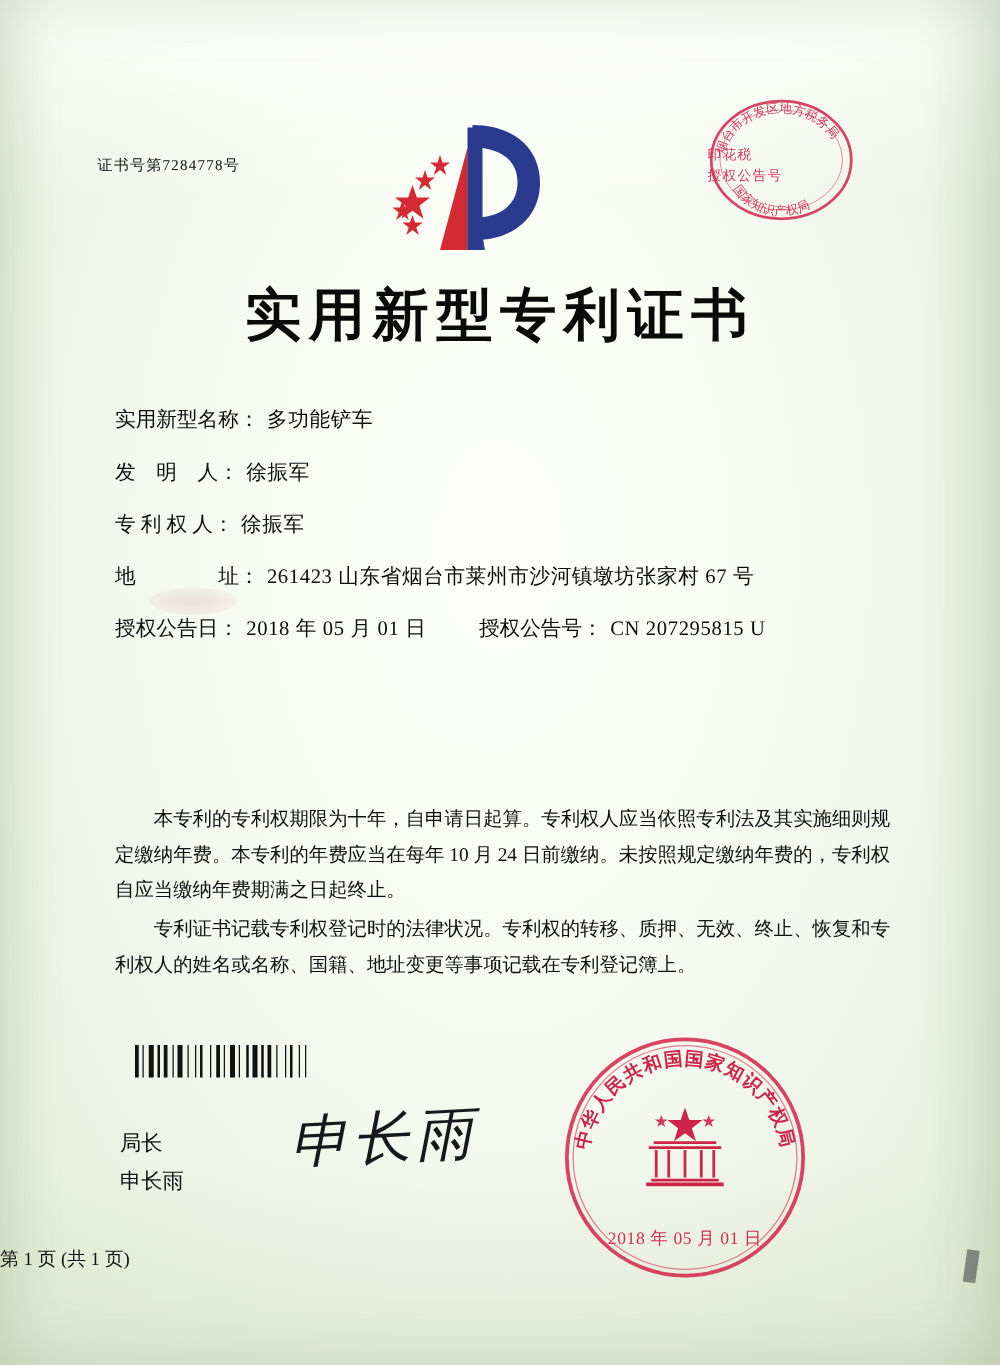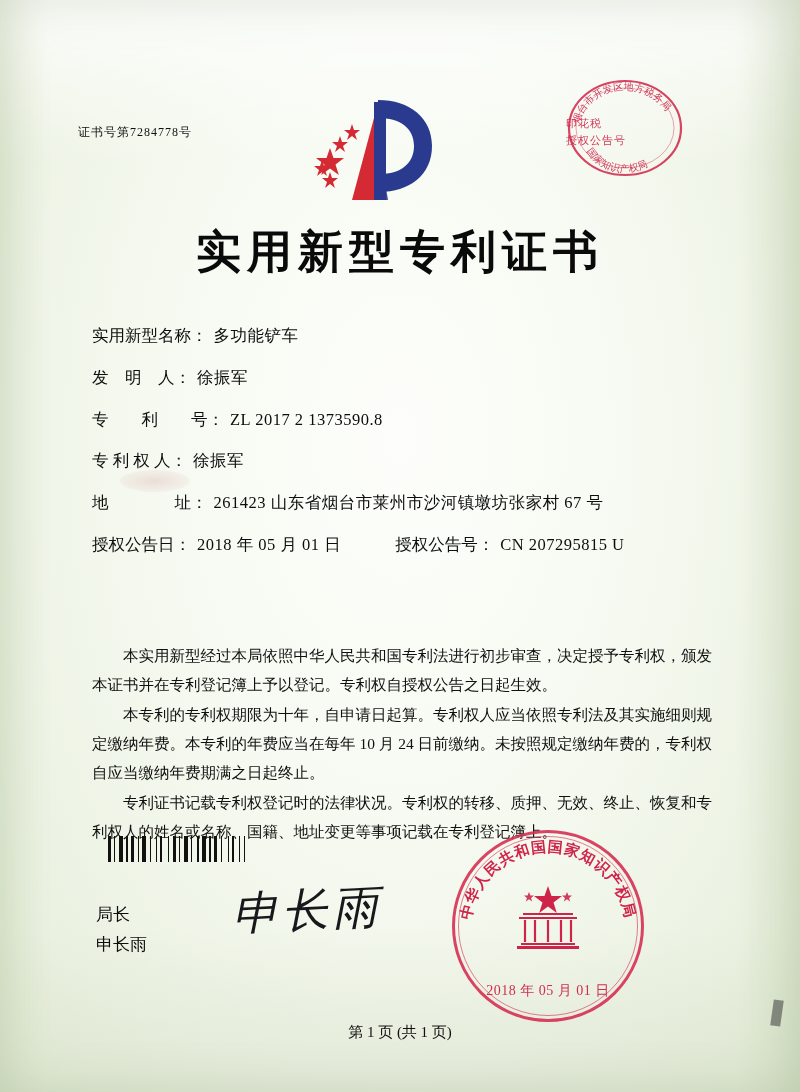--- a/index.html
+++ b/index.html
@@ -111,21 +111,21 @@
   .field-label {
     white-space: pre;
     flex: 0 0 auto;
     text-align: center;
   }
   .field-value {
     margin-left: 6px;
     letter-spacing: 0.5px;
   }
   .field-row.two-col .col2 {
-    margin-left: 54px;
+    margin-left: 42px;
   }
 
   
   .body-text {
     position: absolute;
     left: 92px;
     top: 642px;
     width: 620px;
     font-size: 15.5px;
     line-height: 1.85;
@@ -225,24 +225,22 @@
     font-family: "Liberation Serif", serif;
     font-weight: bold;
     letter-spacing: 1px;
   }
 
   .footer {
     position: absolute;
     left: 0;
     right: 0;
     top: 998px;
-    text-align: center;
     font-size: 15px;
     color: #111;
-    margin-top: 25px;
   }
   .corner-mark {
     position: absolute;
     right: 18px;
     top: 1000px;
     width: 10px;
     height: 26px;
     background: rgba(60,60,60,0.55);
     transform: rotate(8deg);
   }
@@ -303,24 +301,20 @@
     <div class="field-row">
       <span class="field-label">实用新型名称：</span>
       <span class="field-value">多功能铲车</span>
     </div>
 
     <div class="field-row">
       <span class="field-label">发　明　人：</span>
       <span class="field-value">徐振军</span>
     </div>
 
-    <div class="field-row">
-      <span class="field-label">专　　利　　号：</span>
-      <span class="field-value">ZL 2017 2 1373590.8</span>
-    </div>
 
 
     <div class="field-row">
       <span class="field-label">专 利 权 人：</span>
       <span class="field-value">徐振军</span>
     </div>
 
     <div class="field-row">
       <span class="field-label">地　　　　址：</span>
       <span class="field-value">261423  山东省烟台市莱州市沙河镇墩坊张家村 67 号</span>
@@ -328,21 +322,20 @@
 
     <div class="field-row two-col">
       <span class="field-label">授权公告日：</span>
       <span class="field-value">2018 年 05 月 01 日</span>
       <span class="field-label col2">授权公告号：</span>
       <span class="field-value">CN 207295815 U</span>
     </div>
   </div>
 
   <div class="body-text">
-    <p>本实用新型经过本局依照中华人民共和国专利法进行初步审查，决定授予专利权，颁发本证书并在专利登记簿上予以登记。专利权自授权公告之日起生效。</p>
     <p>本专利的专利权期限为十年，自申请日起算。专利权人应当依照专利法及其实施细则规定缴纳年费。本专利的年费应当在每年 10 月 24 日前缴纳。未按照规定缴纳年费的，专利权自应当缴纳年费期满之日起终止。</p>
     <p>专利证书记载专利权登记时的法律状况。专利权的转移、质押、无效、终止、恢复和专利权人的姓名或名称、国籍、地址变更等事项记载在专利登记簿上。</p>
   </div>
 
   <div class="barcode" id="barcode"><span style="width: 3px; background: rgb(17, 17, 17);"></span><span style="width: 1px; background: transparent;"></span><span style="width: 1px; background: rgb(17, 17, 17);"></span><span style="width: 2px; background: transparent;"></span><span style="width: 4px; background: rgb(17, 17, 17);"></span><span style="width: 1px; background: transparent;"></span><span style="width: 2px; background: rgb(17, 17, 17);"></span><span style="width: 1px; background: transparent;"></span><span style="width: 3px; background: rgb(17, 17, 17);"></span><span style="width: 2px; background: transparent;"></span><span style="width: 1px; background: rgb(17, 17, 17);"></span><span style="width: 1px; background: transparent;"></span><span style="width: 4px; background: rgb(17, 17, 17);"></span><span style="width: 2px; background: transparent;"></span><span style="width: 1px; background: rgb(17, 17, 17);"></span><span style="width: 3px; background: transparent;"></span><span style="width: 1px; background: rgb(17, 17, 17);"></span><span style="width: 1px; background: transparent;"></span><span style="width: 2px; background: rgb(17, 17, 17);"></span><span style="width: 4px; background: transparent;"></span><span style="width: 1px; background: rgb(17, 17, 17);"></span><span style="width: 2px; background: transparent;"></span><span style="width: 3px; background: rgb(17, 17, 17);"></span><span style="width: 1px; background: transparent;"></span><span style="width: 1px; background: rgb(17, 17, 17);"></span><span style="width: 2px; background: transparent;"></span><span style="width: 4px; background: rgb(17, 17, 17);"></span><span style="width: 1px; background: transparent;"></span><span style="width: 1px; background: rgb(17, 17, 17);"></span><span style="width: 3px; background: transparent;"></span><span style="width: 2px; background: rgb(17, 17, 17);"></span><span style="width: 1px; background: transparent;"></span><span style="width: 4px; background: rgb(17, 17, 17);"></span><span style="width: 1px; background: transparent;"></span><span style="width: 2px; background: rgb(17, 17, 17);"></span><span style="width: 1px; background: transparent;"></span><span style="width: 3px; background: rgb(17, 17, 17);"></span><span style="width: 2px; background: transparent;"></span><span style="width: 1px; background: rgb(17, 17, 17);"></span><span style="width: 4px; background: transparent;"></span><span style="width: 1px; background: rgb(17, 17, 17);"></span><span style="width: 1px; background: transparent;"></span><span style="width: 2px; background: rgb(17, 17, 17);"></span><span style="width: 3px; background: transparent;"></span><span style="width: 1px; background: rgb(17, 17, 17);"></span><span style="width: 2px; background: transparent;"></span><span style="width: 1px; background: rgb(17, 17, 17);"></span><span style="width: 4px; background: transparent;"></span></div>
 
   <div class="sign-label">
     <div>局长</div>
     <div>申长雨</div>
   </div>

